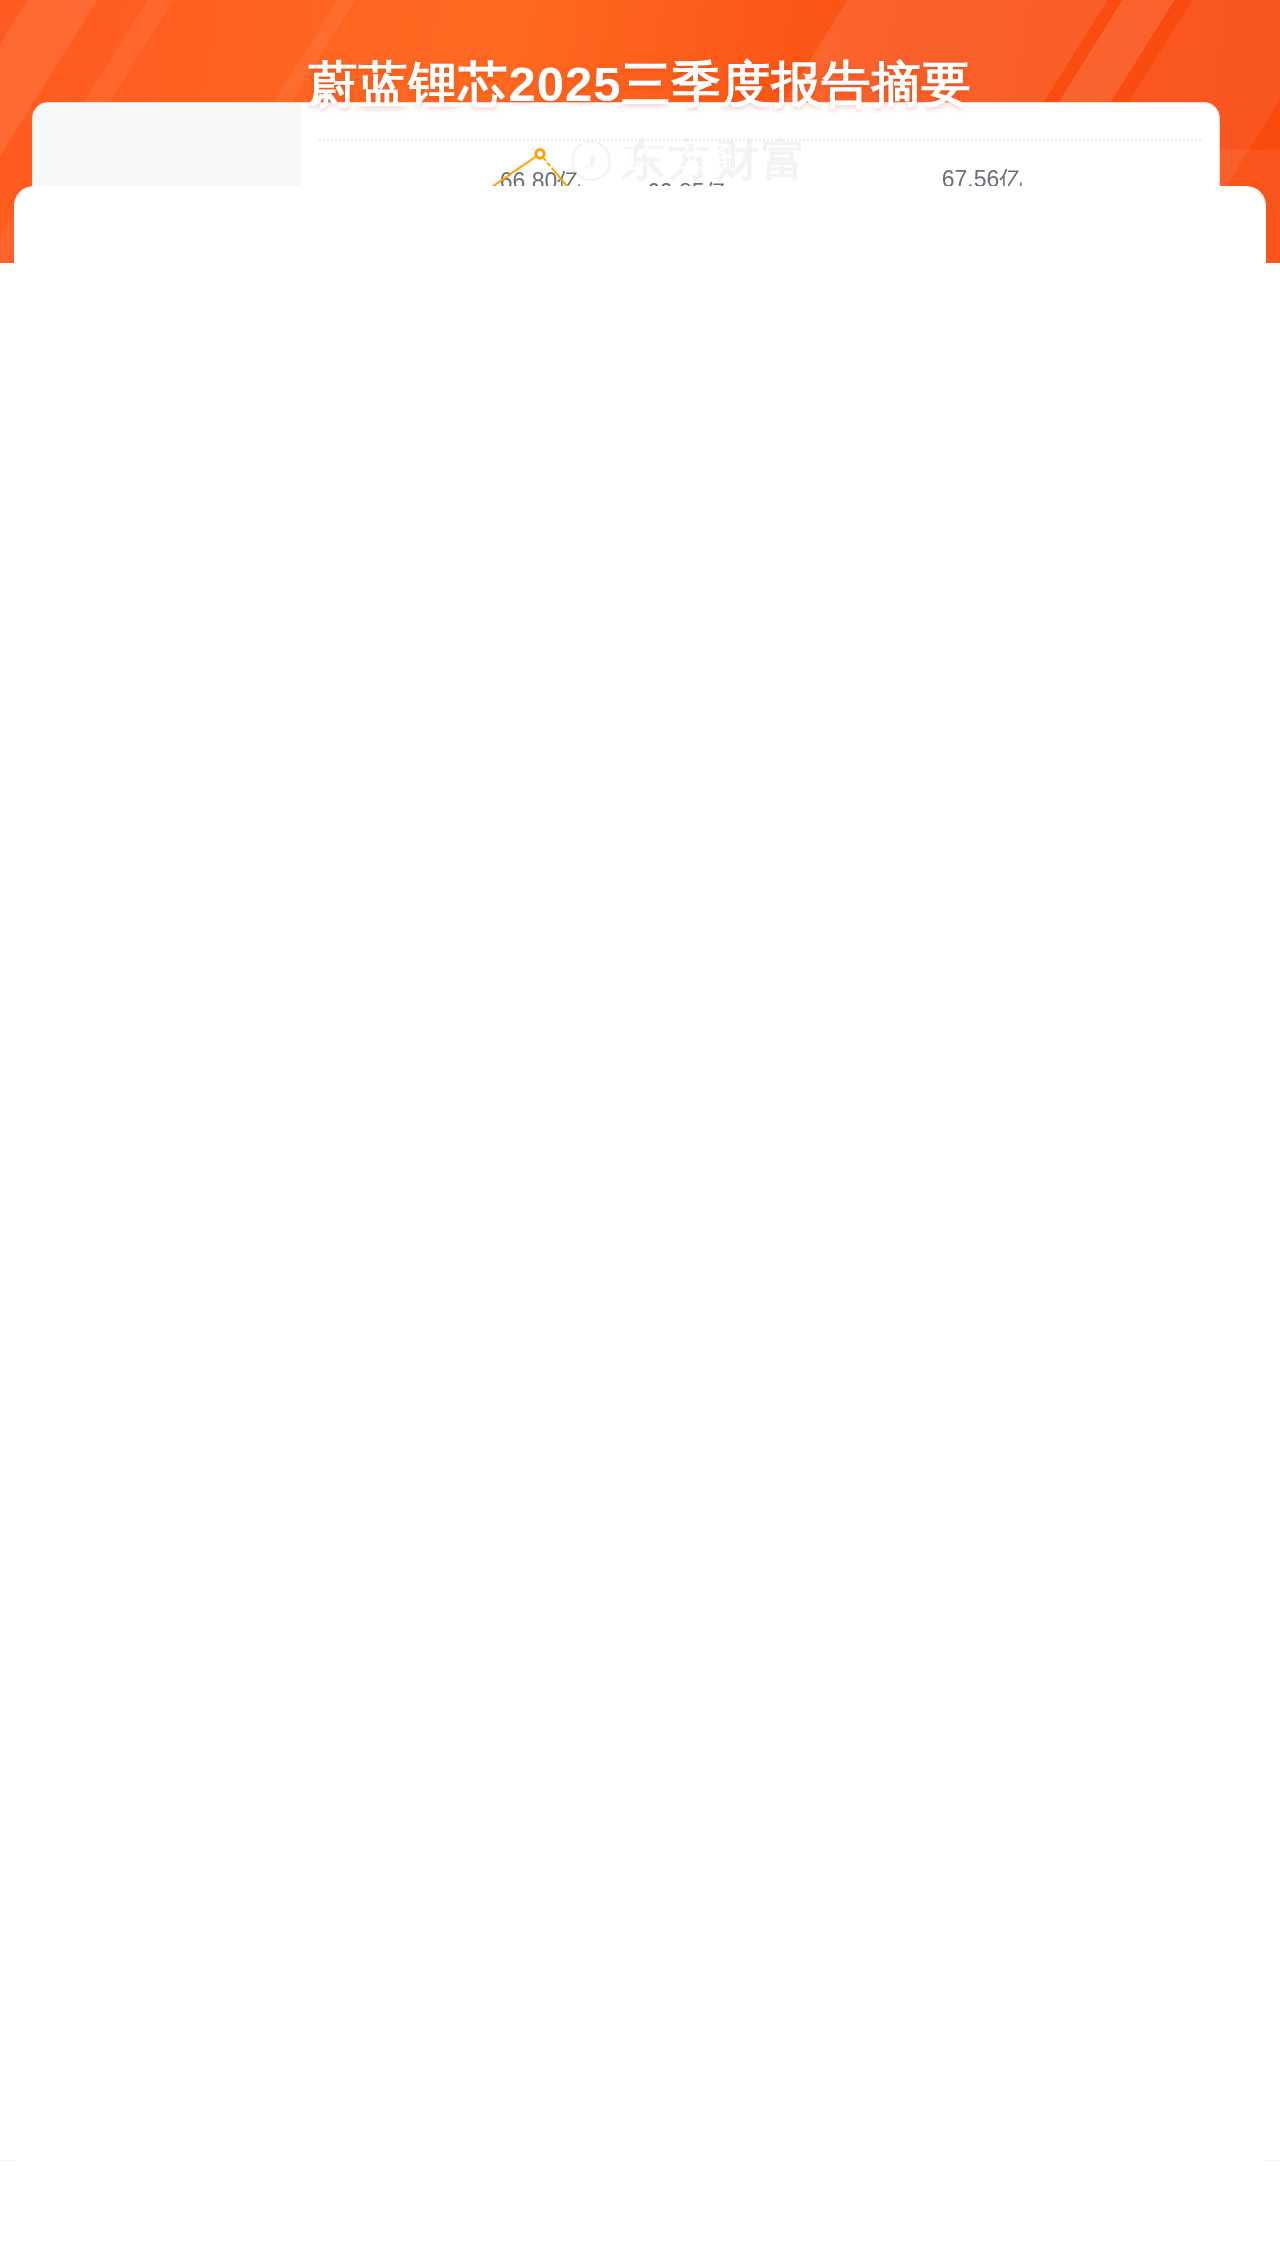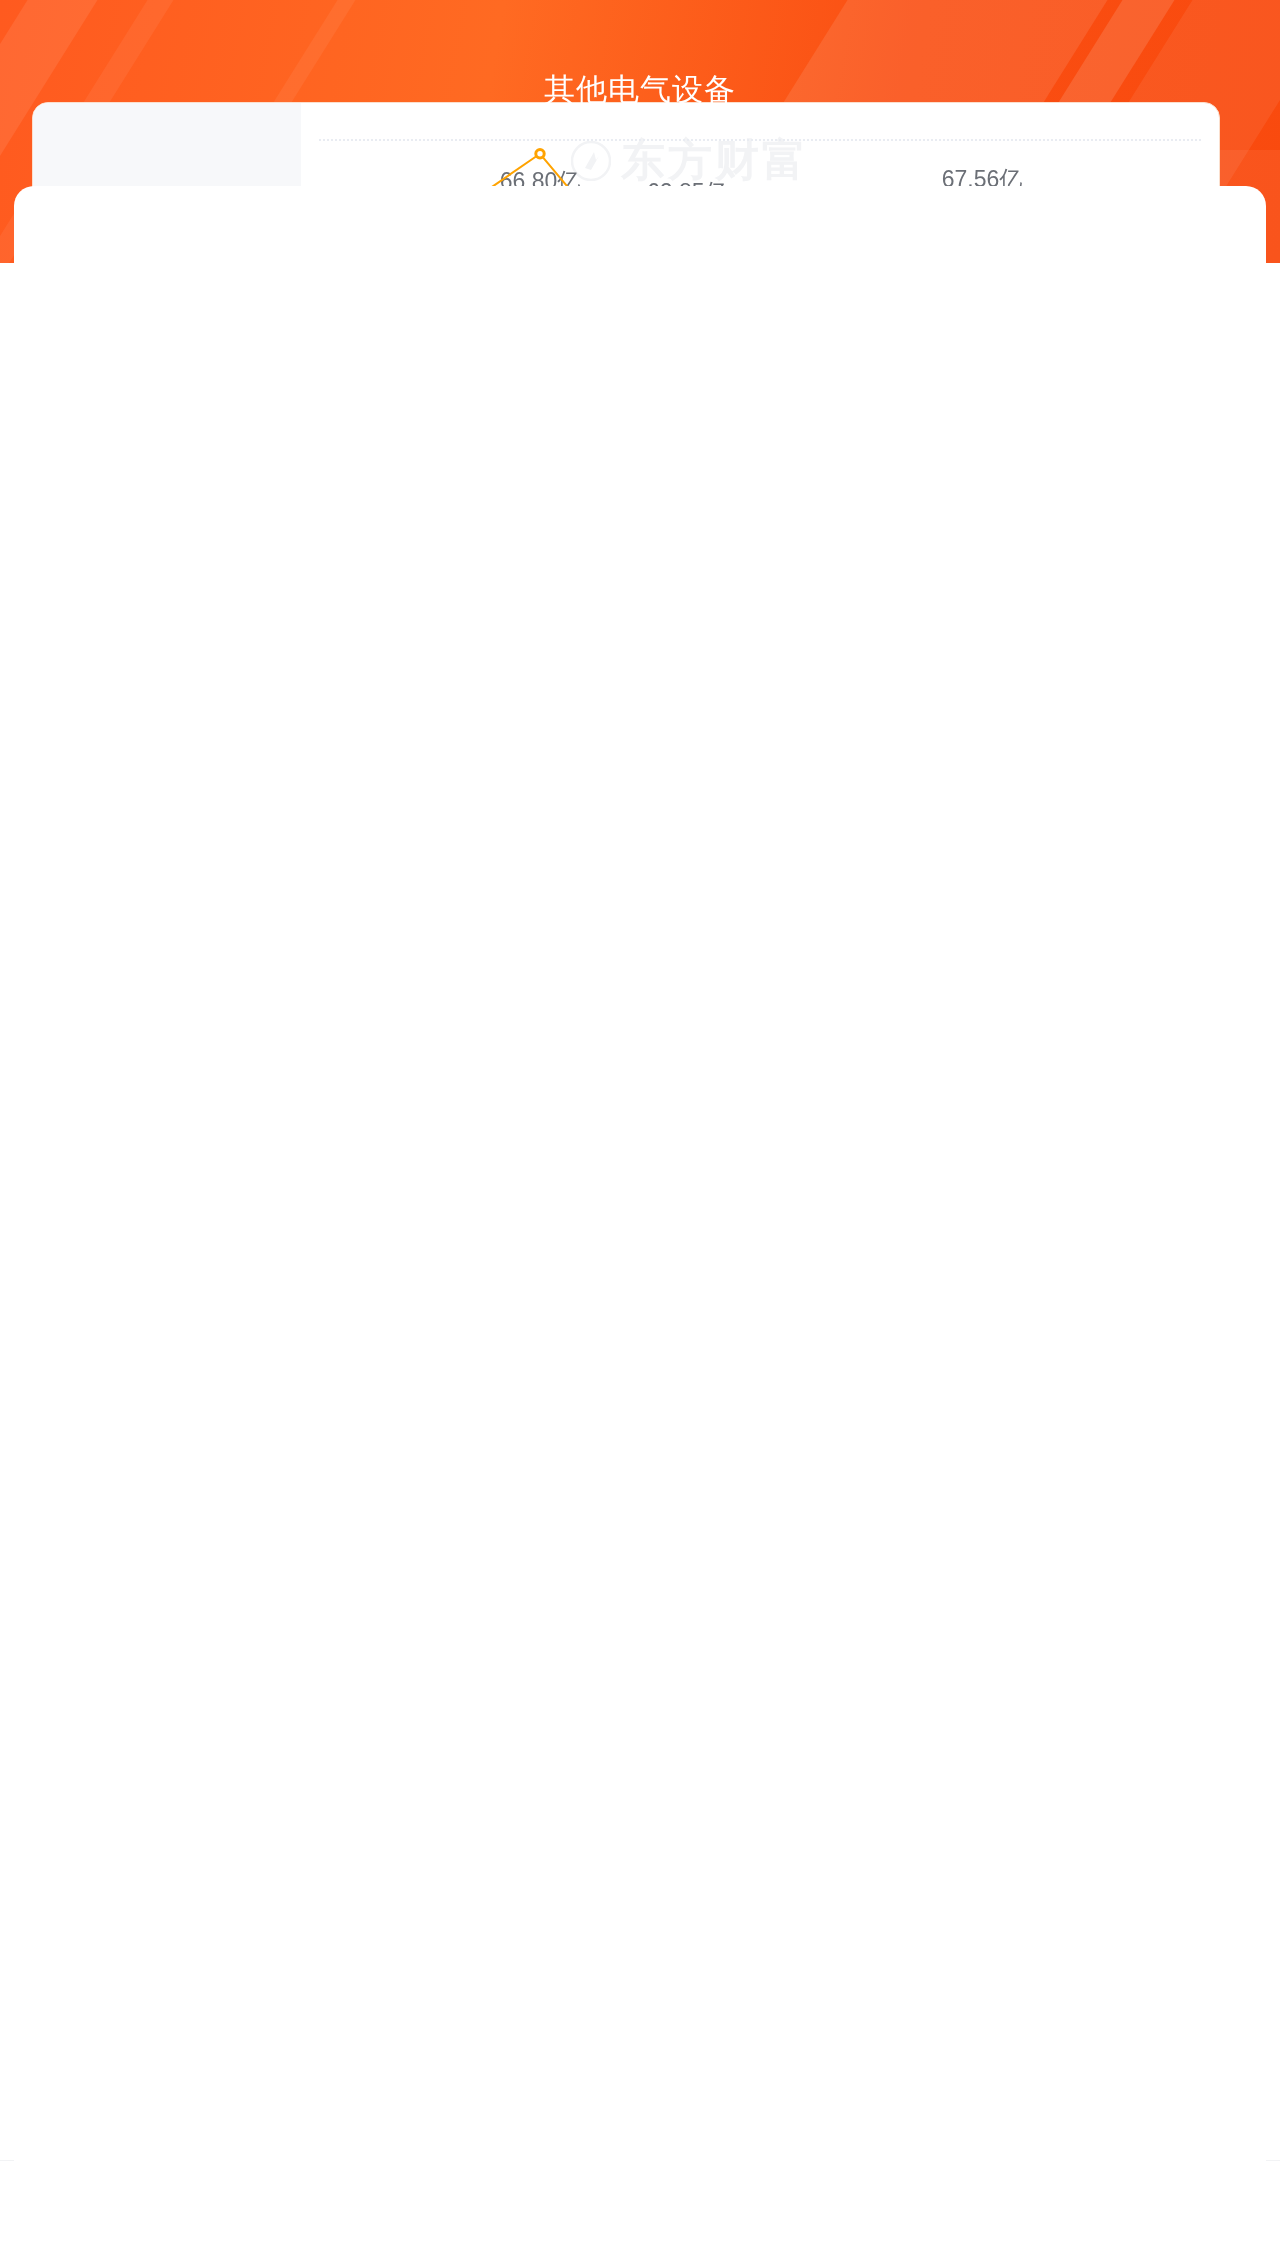--- a/index.html
+++ b/index.html
@@ -170,20 +170,21 @@
 
 <div class="header">
   <div class="stripe s1"></div>
   <div class="stripe s2"></div>
   <div class="stripe s7"></div>
   <div class="stripe s3"></div>
   <div class="stripe s4"></div>
   <div class="stripe s5"></div>
   <div class="stripe s6"></div>
   <div class="header-inner">
+    <div class="title-main">蔚蓝锂芯2025三季度报告摘要</div>
     <div class="title-sub">其他电气设备</div>
   </div>
 </div>
 
 <div class="page-body"></div>
 
 <div id="cards-host">
     <div class="card c1" style="top: 102px; height: 492px;">
       <div class="card-left">
         <div class="metric-block">

